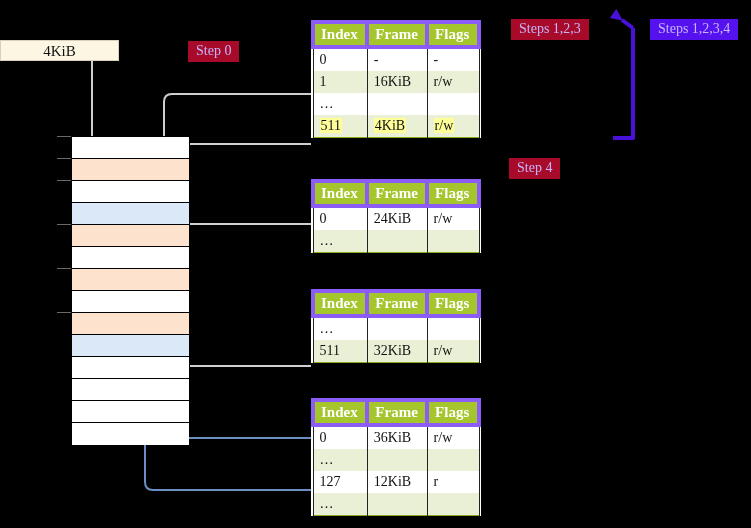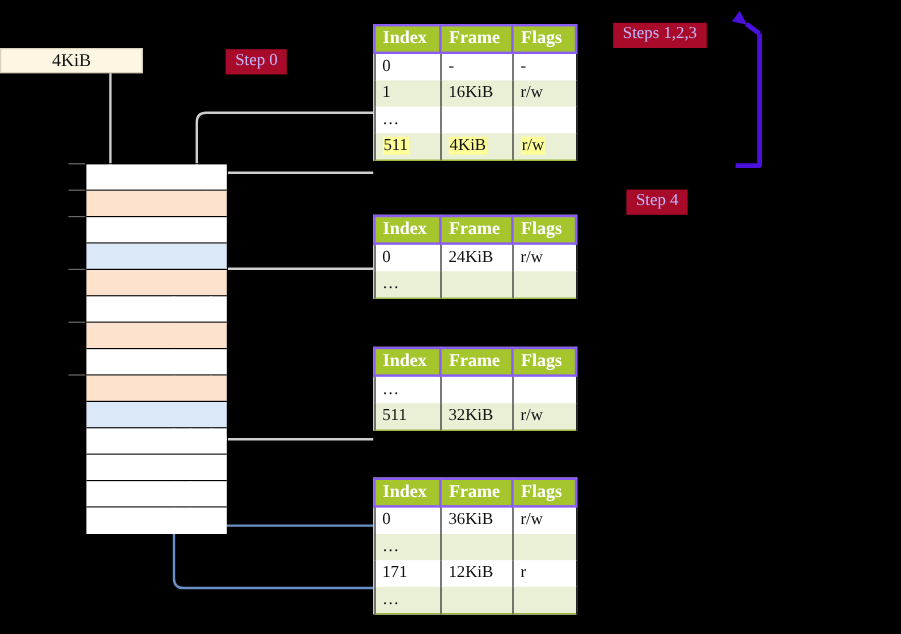--- a/index.html
+++ b/index.html
@@ -55,21 +55,21 @@
     padding: 1px 8px 2px 8px;
     white-space: nowrap;
     box-sizing: border-box;
   }
   .badge-red { background: #a80b2a; }
   .badge-blue { background: #5511ee; }
 
   #badge-step0 { left: 188px; top: 41px; text-align: center; }
   #badge-step123 { left: 511px; top: 19px; }
   #badge-step1234 { left: 650px; top: 19px; }
-  #badge-step4 { left: 522px; top: 158px; }
+  #badge-step4 { left: 509px; top: 158px; }
 
   
   .memcol {
     position: absolute;
     left: 71px;
     top: 136px;
     width: 119px;
     height: 278px;
     border: 1.5px solid #000000;
     box-sizing: border-box;
@@ -100,21 +100,21 @@
     background: #ffffff;
     font-size: 14px;
     box-sizing: border-box;
   }
   .ptable th {
     background: #a4c62c;
     color: #ffffff;
     font-weight: bold;
     text-align: left;
     padding: 2px 6px;
-    border: 2px solid #8b5cf6;
+    border: 4px solid #8b5cf6;
     font-size: 15px;
   }
   .ptable td {
     padding: 2px 6px;
     border-left: 1px solid #222222;
     border-right: 1px solid #222222;
     color: #111111;
     height: 18px;
   }
   .ptable tr.r-white td { background: #ffffff; }
@@ -186,20 +186,21 @@
       <path d="M633,28 L622,20" stroke="#4a11dd" stroke-width="4" fill="none" marker-end="url(#ah-purple)"></path>
     </g>
   </svg>
 
   <div class="size-label">4KiB</div>
 
   <div class="badge badge-red" id="badge-step0">Step 0</div>
 
   <div class="badge badge-red" id="badge-step123">Steps 1,2,3</div>
 
+  <div class="badge badge-blue" id="badge-step1234">Steps 1,2,3,4</div>
 
   <div class="badge badge-red" id="badge-step4">Step 4</div>
 
   <div class="memcol" id="memory-column">
       <div class="memrow m-white"></div>
       <div class="memrow m-peach"></div>
       <div class="memrow m-white"></div>
       <div class="memrow m-blue"></div>
       <div class="memrow m-peach"></div>
       <div class="memrow m-white"></div>
@@ -299,21 +300,21 @@
           <td class="c-index">0</td>
           <td class="c-frame">36KiB</td>
           <td class="c-flags">r/w</td>
         </tr>
         <tr class="r-tint">
           <td class="c-index">…</td>
           <td class="c-frame"></td>
           <td class="c-flags"></td>
         </tr>
         <tr class="r-white">
-          <td class="c-index">171</td>
+          <td class="c-index">127</td>
           <td class="c-frame">12KiB</td>
           <td class="c-flags">r</td>
         </tr>
         <tr class="r-tint">
           <td class="c-index">…</td>
           <td class="c-frame"></td>
           <td class="c-flags"></td>
         </tr>
       </tbody>
     </table>

